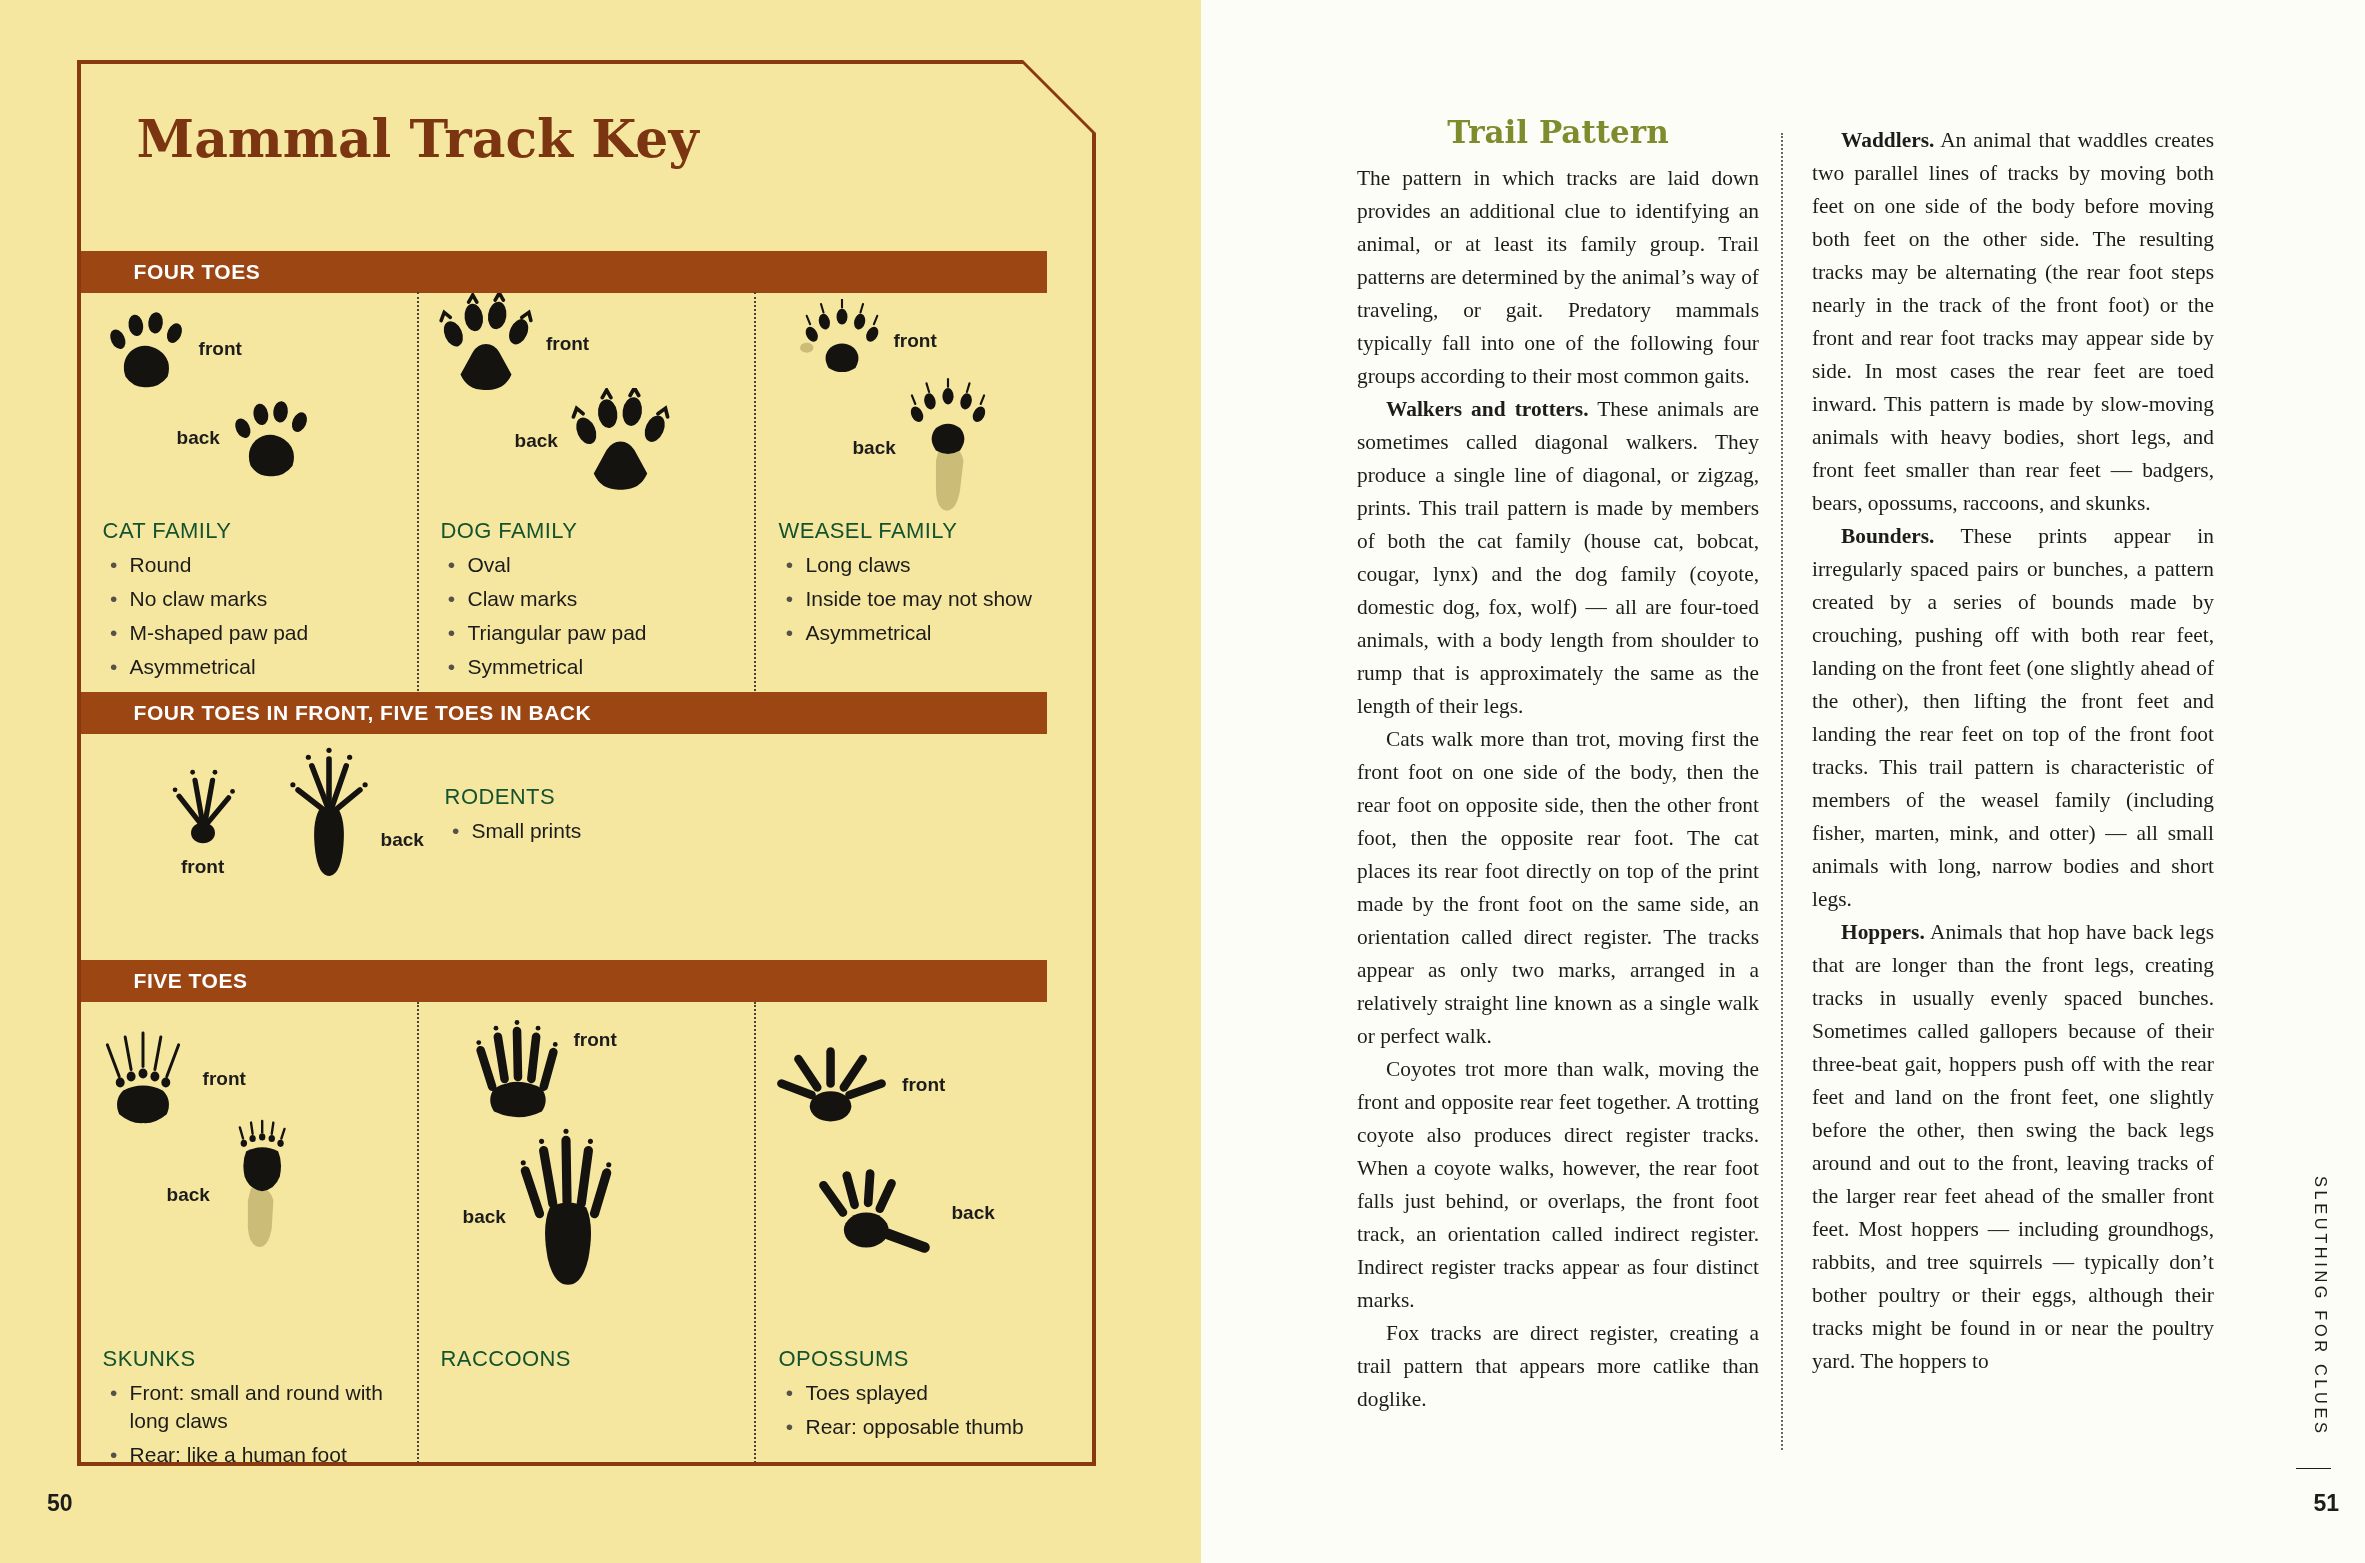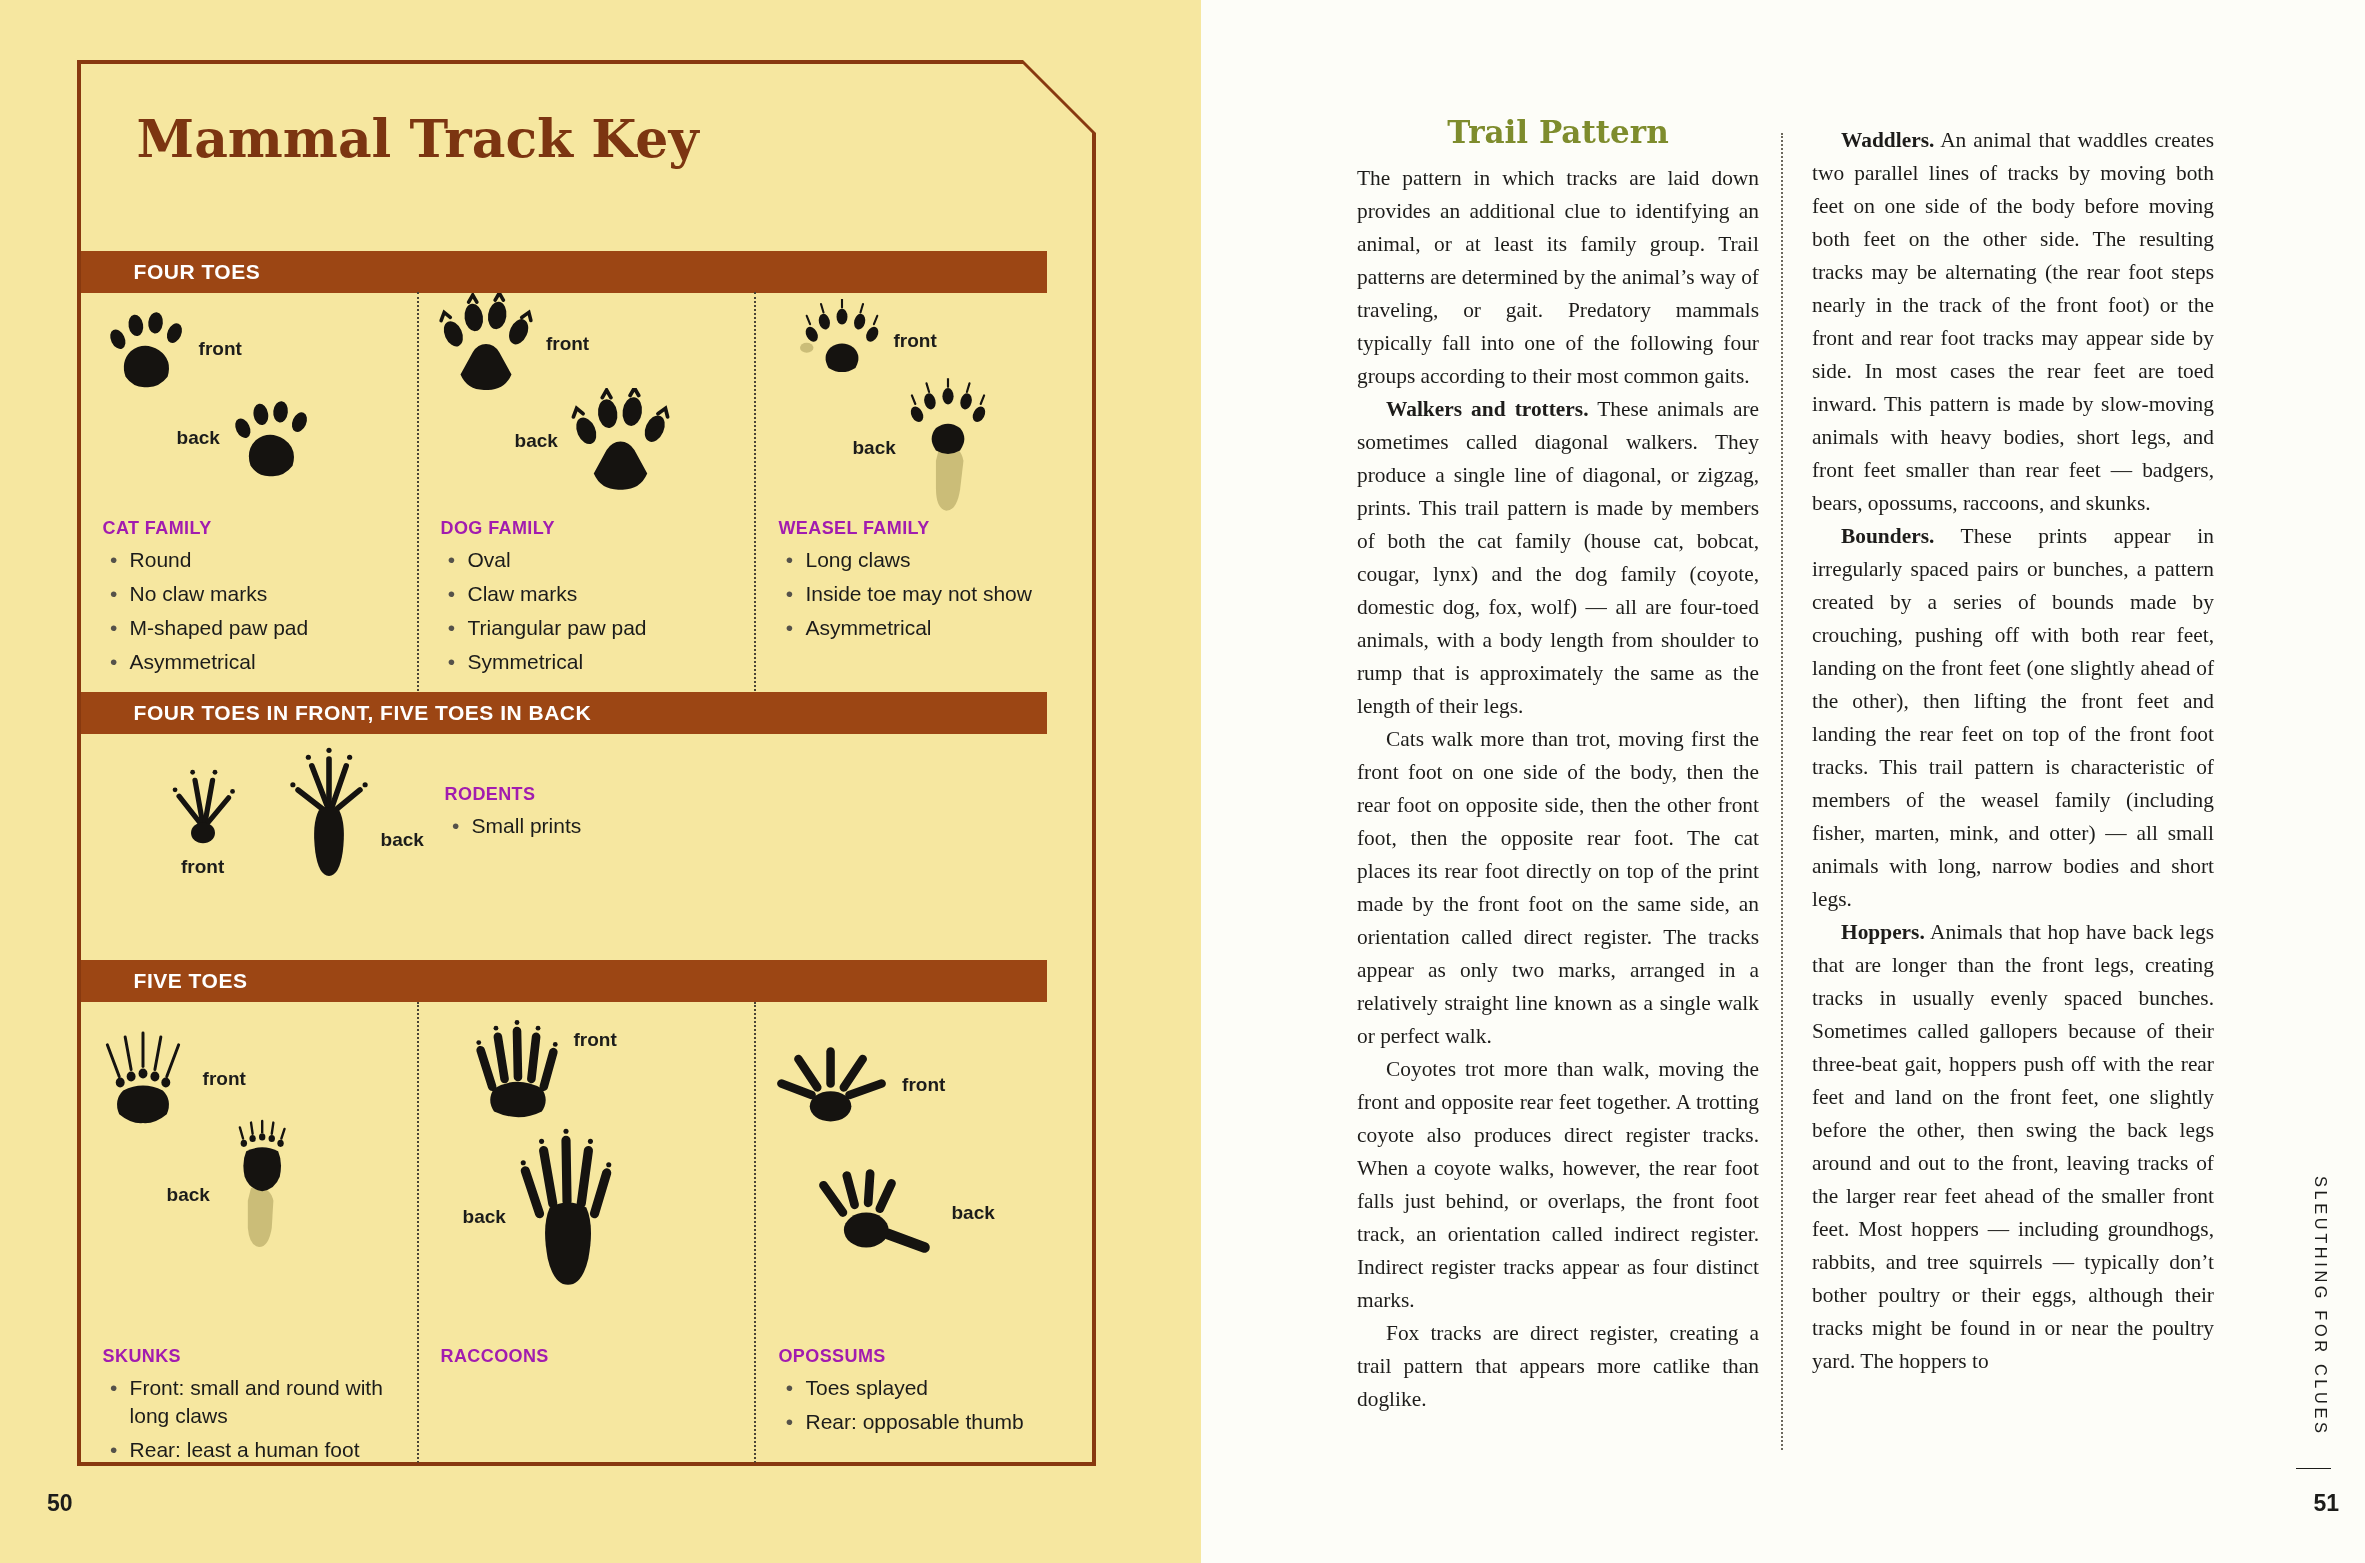--- a/index.html
+++ b/index.html
@@ -23,21 +23,21 @@
   .sec2 { top:670px; height:227px; }
   .sec3 { top:938px; height:464px; }
   .col { flex:1; position:relative; }
   .col + .col { border-left:2.7px dotted #46false; border-left:2.7px dotted #4a4436; }
   .tg { position:absolute; display:flex; align-items:center; gap:9px; }
   .tg.bottom { align-items:flex-end; }
   .tgv { position:absolute; display:flex; flex-direction:column; align-items:center; gap:7.3px; }
   .lbl { font-weight:bold; font-size:19px; color:#1c1c1a; white-space:nowrap; }
   svg.trk { display:block; fill:#151310; }
   .fam { position:absolute; left:22px; right:14.6px; }
-  .fam-name { font-weight:bold; font-size:18px; letter-spacing:0.4px; color:#a21caf; }
+  .fam-name { font-weight:normal; font-size:22px; letter-spacing:0.4px; color:#14532d; }
   .fam ul { list-style:none; margin-top:7.3px; }
   .fam li { position:relative; padding-left:27px; font-size:21px; line-height:1.32; color:#1c1c1a; margin-top:6.4px; }
   .fam li::before { content:"•"; position:absolute; left:7.3px; color:#55524a; }
   .pn { position:absolute; font-weight:bold; font-size:23px; color:#1c1c1a; }
   .pn50 { left:47px; top:1490px; }
 
   
   .right-page { position:absolute; left:1201px; top:0; width:1165px; height:1563px; background:#fdfdf8; }
   .textcol { position:absolute; width:402px; font-family:"Liberation Serif", serif;
              font-size:21.4px; line-height:33px; color:#1d1c1a; text-align:justify; }
@@ -345,21 +345,21 @@
             <div class="tg" style="left:86px; top:114px; align-items:flex-start;">
               <span class="lbl" style="margin-top:68px;">back</span>
               <svg class="trk" width="80" height="136" viewBox="0 0 88 150">
                   <use href="#skunk-back"></use>
                 </svg>
             </div>
             <div class="fam" style="top:344px;">
               <div class="fam-name">SKUNKS</div>
               <ul>
                 <li>Front: small and round with long claws</li>
-                <li>Rear: least a human foot</li>
+                <li>Rear: like a human foot</li>
               </ul>
             </div>
           </div>
           <div class="col">
             <div class="tg" style="left:50px; top:4.5px; align-items:flex-start;">
               <svg class="trk" width="96" height="120" viewBox="0 0 106 132">
                   <use href="#raccoon-front"></use>
                 </svg>
               <span class="lbl" style="margin-top:23px;">front</span>
             </div>

